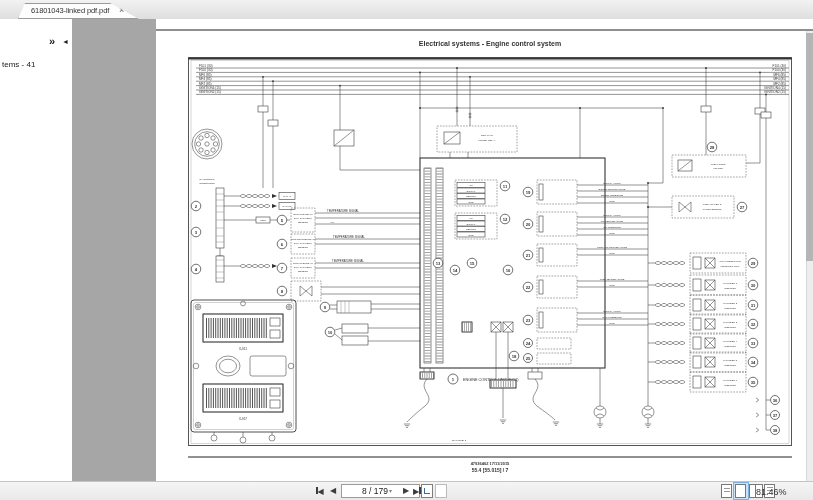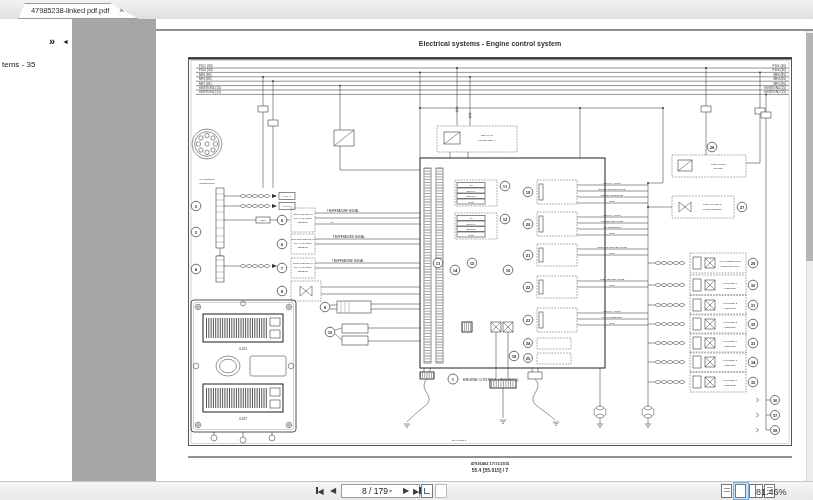--- a/index.html
+++ b/index.html
@@ -59,28 +59,28 @@
   .t31{font-size:3.1px;}
   .mid{text-anchor:middle;}
   .end{text-anchor:end;}
   .dot{fill:#333;stroke:none;}
 </style>
 </head>
 <body>
 
 <div class="abs" id="tabbar"></div>
 <div class="abs" id="tab">
-  <div class="abs" id="tab-title">47985238-linked pdf.pdf</div>
+  <div class="abs" id="tab-title">61801043-linked pdf.pdf</div>
   <div class="abs" id="tab-close">×</div>
 </div>
 
 <div class="abs" id="sidebar">
   <div class="abs" id="collapse-fwd">»</div>
   <div class="abs" id="collapse-back">◄</div>
-  <div class="abs" id="toc-item">tems - 35</div>
+  <div class="abs" id="toc-item">tems - 41</div>
 </div>
 <div class="abs" id="grayband"></div>
 <div class="abs" id="viewport"></div>
 <div class="abs" id="vsep"></div>
 <div class="abs" id="scrollbar">
 </div>
 <div class="abs" id="scroll-thumb"></div>
 
 <svg width="657" height="452" viewBox="156 29 657 452">
   <defs>

